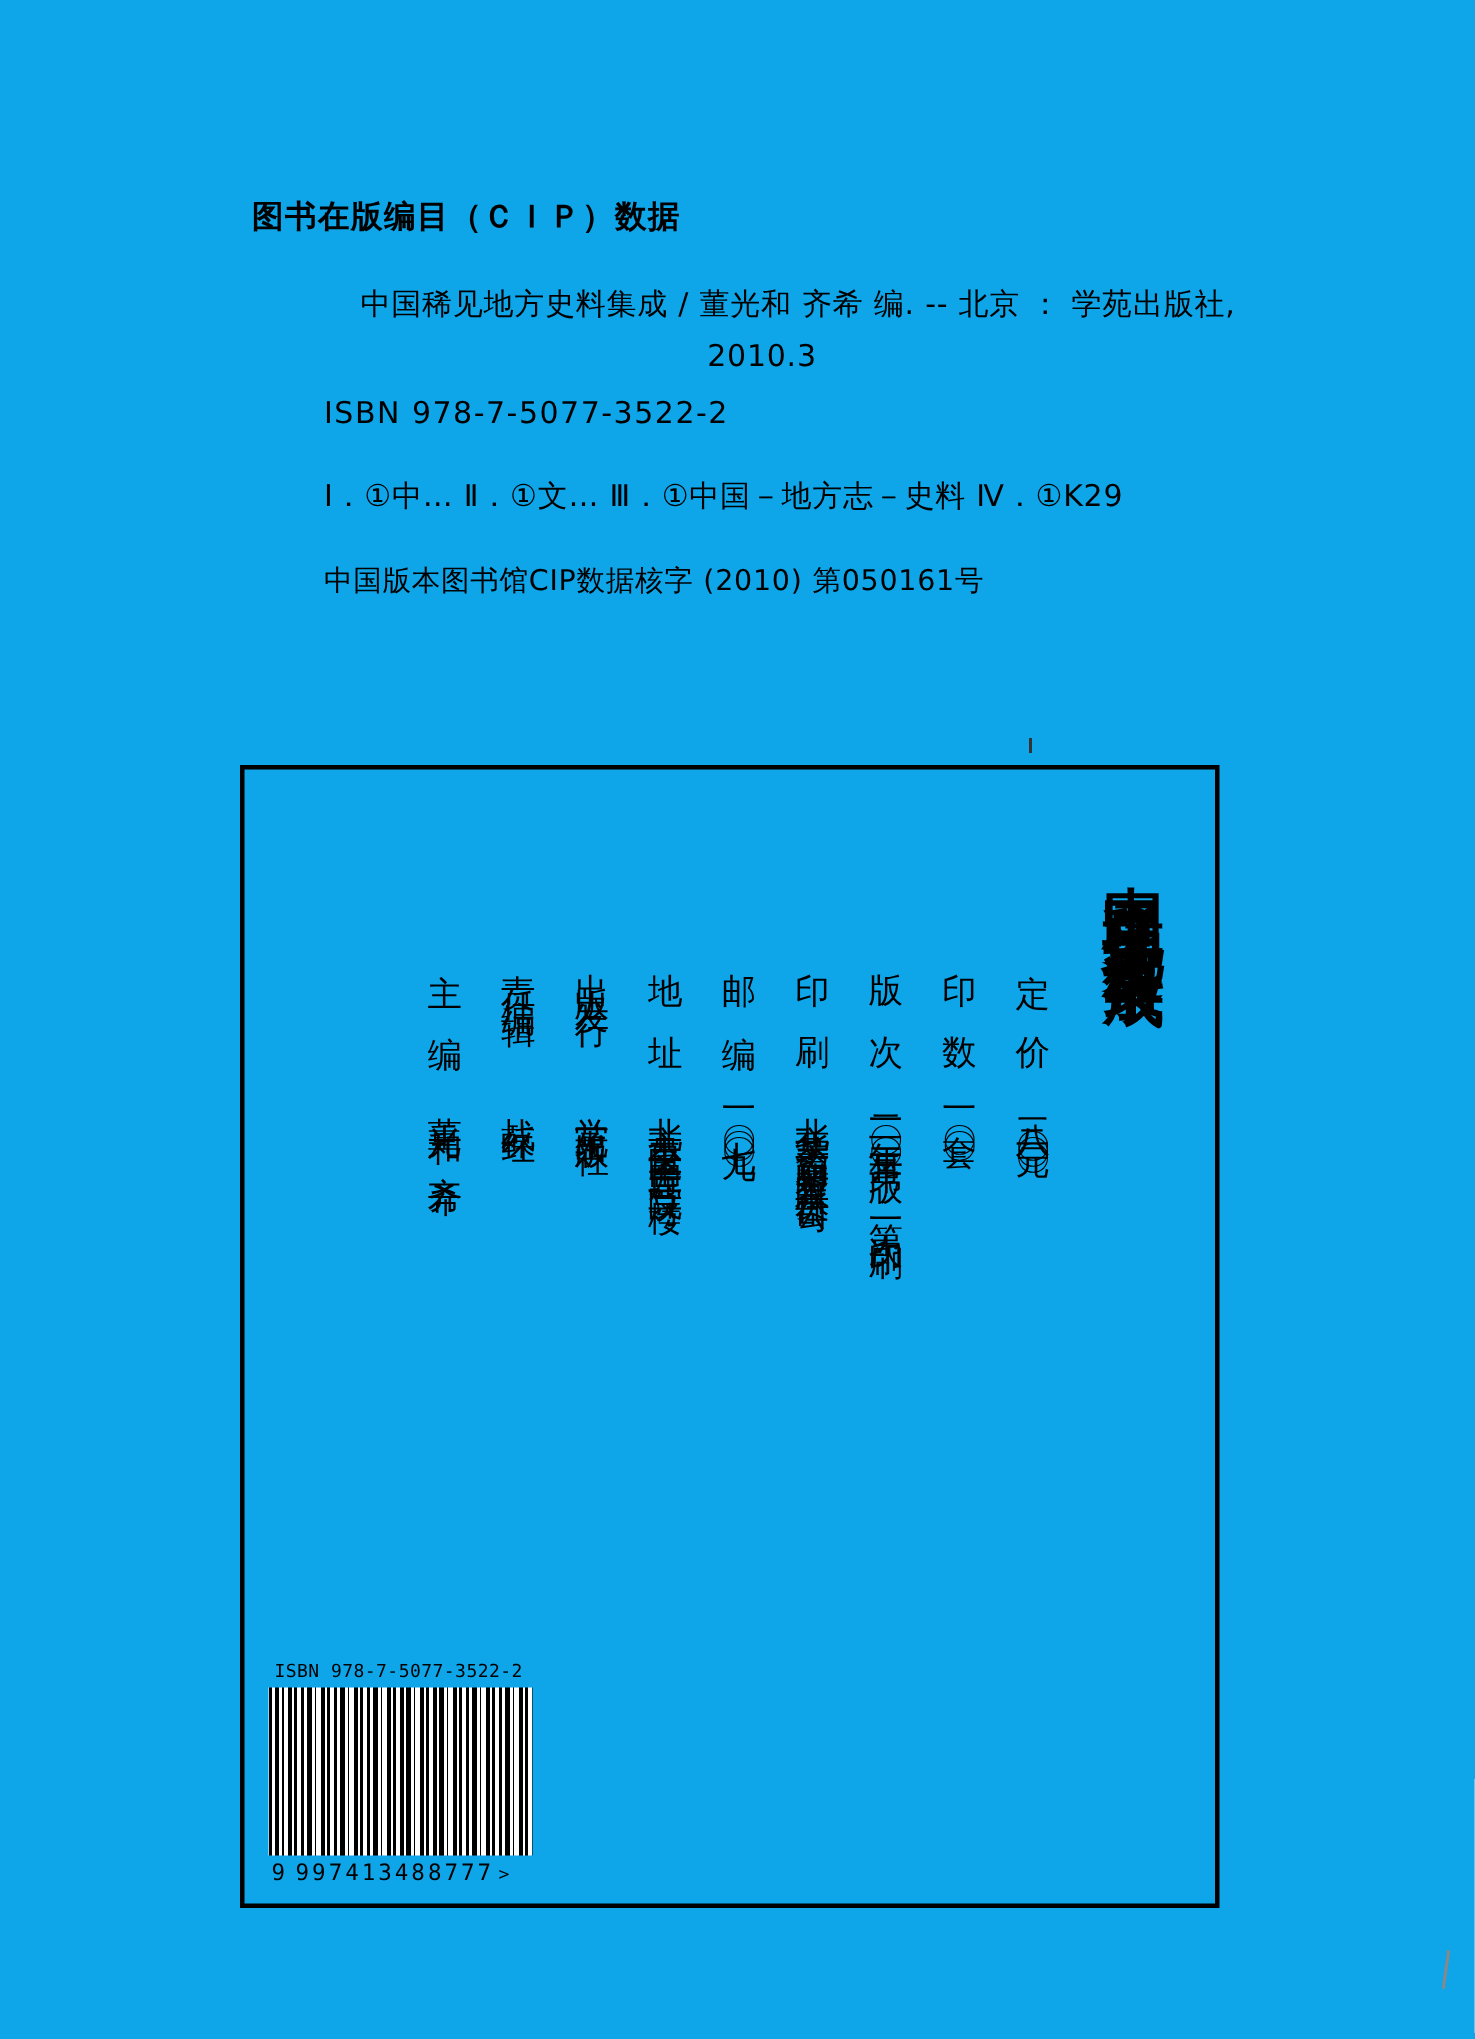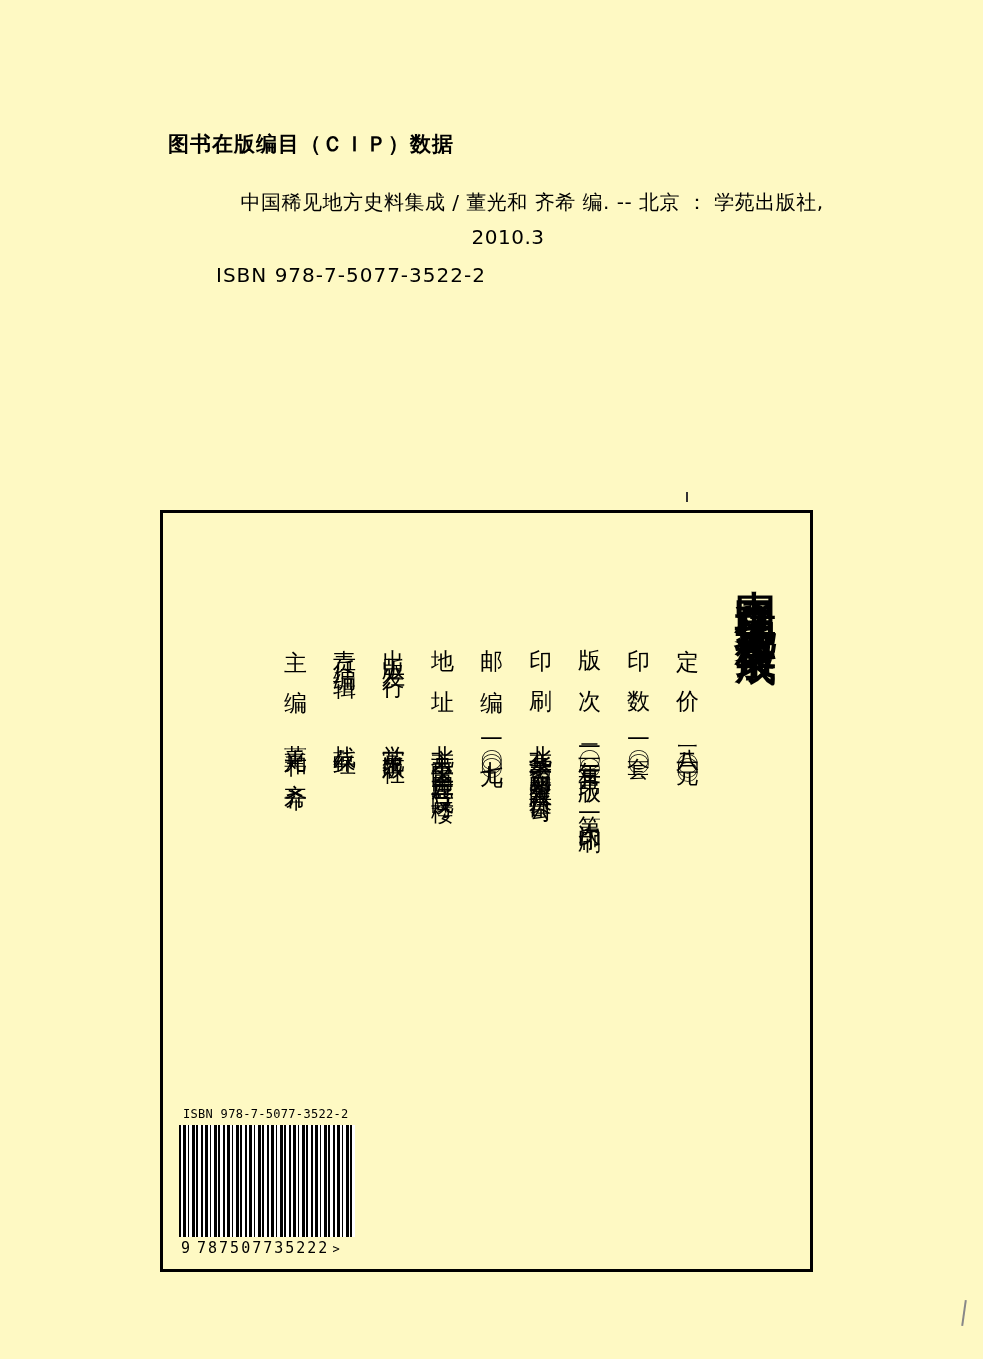--- a/index.html
+++ b/index.html
@@ -14,21 +14,21 @@
     font-family: "DejaVu Sans", "Liberation Sans", sans-serif;
     color: #000000;
     overflow: hidden;
   }
 
   .page {
     position: absolute;
     left: 0; top: 0;
     width: 983px;
     height: 1359px;
-    background: #fef9c3;
+    background: #0ea5e9;
   }
 
   
   .cip {
     position: absolute;
     left: 168px;
     top: 130px;
     width: 680px;
   }
   .cip-heading {
@@ -194,20 +194,22 @@
 </style>
 </head>
 <body>
 
 <div class="page">
 
   <div class="cip">
     <div class="cip-heading">图书在版编目（ＣＩＰ）数据</div>
     <div class="cip-para indent">中国稀见地方史料集成 / 董光和 齐希 编. -- 北京 ： 学苑出版社,  2010.3</div>
     <div class="cip-isbn">ISBN 978-7-5077-3522-2</div>
+    <div class="cip-class">Ⅰ．①中… Ⅱ．①文… Ⅲ．①中国－地方志－史料 Ⅳ．①K29</div>
+    <div class="cip-core">中国版本图书馆CIP数据核字 (2010) 第050161号</div>
   </div>
 
   <div class="top-tick"></div>
 
   <div class="colophon">
     <div class="colophon-inner">
 
       <div class="book-title">中国稀见地方史料集成</div>
 
       <div class="fields">
@@ -257,20 +259,20 @@
           <span class="field-value">三八〇〇〇元</span>
         </div>
 
       </div>
     </div>
 
     <div class="barcode-wrap" style="left:16px; top:594px;">
       <div class="barcode-isbn">ISBN 978-7-5077-3522-2</div>
       <div class="barcode-bars"></div>
       <div class="barcode-digits">
-        <span class="lead">9</span><span>787507735222</span><span class="tail">&gt;</span>
+        <span class="lead">9</span><span>997413488777</span><span class="tail">&gt;</span>
       </div>
     </div>
   </div>
 
   <div class="edge-mark"></div>
 
 </div>
 
 </body></html>

